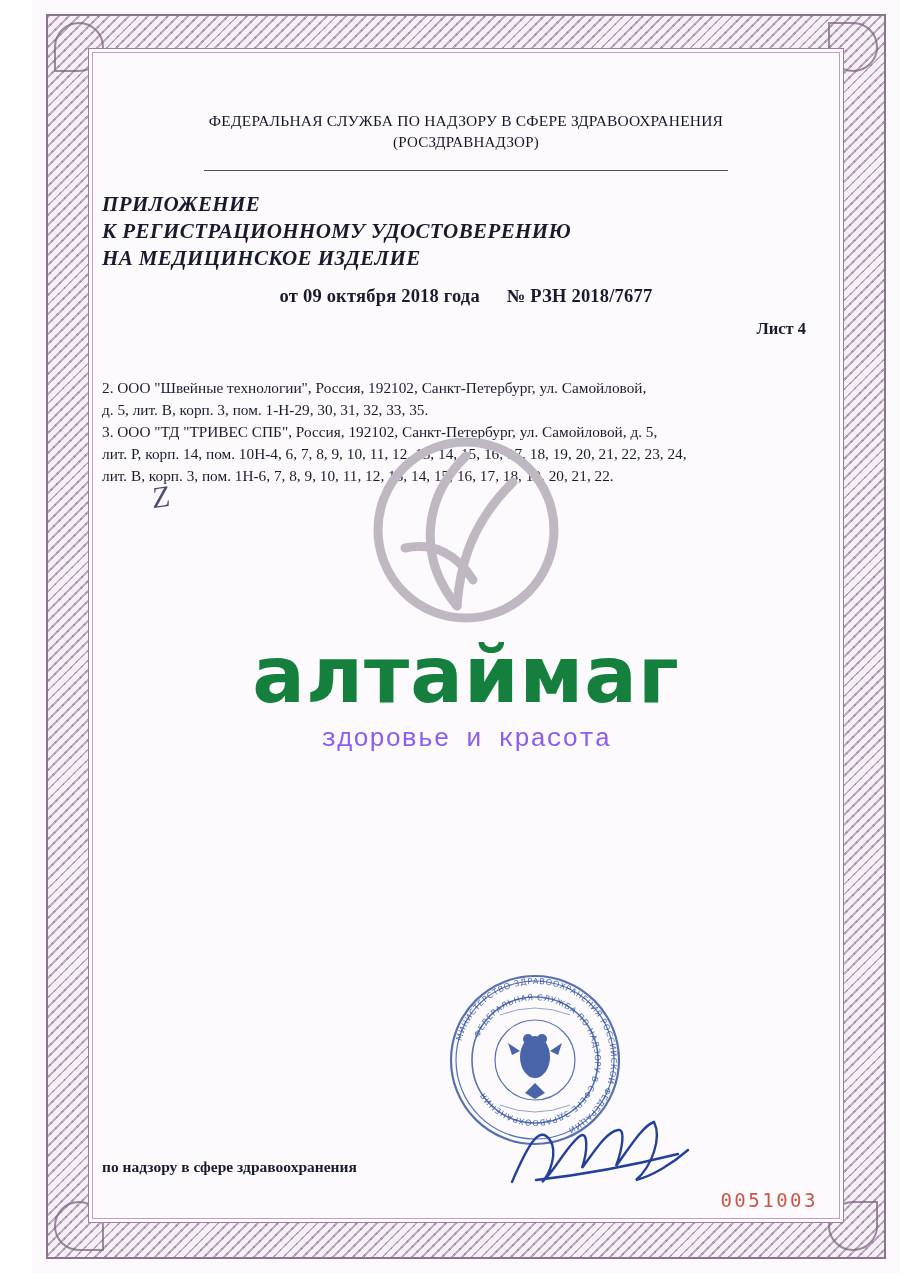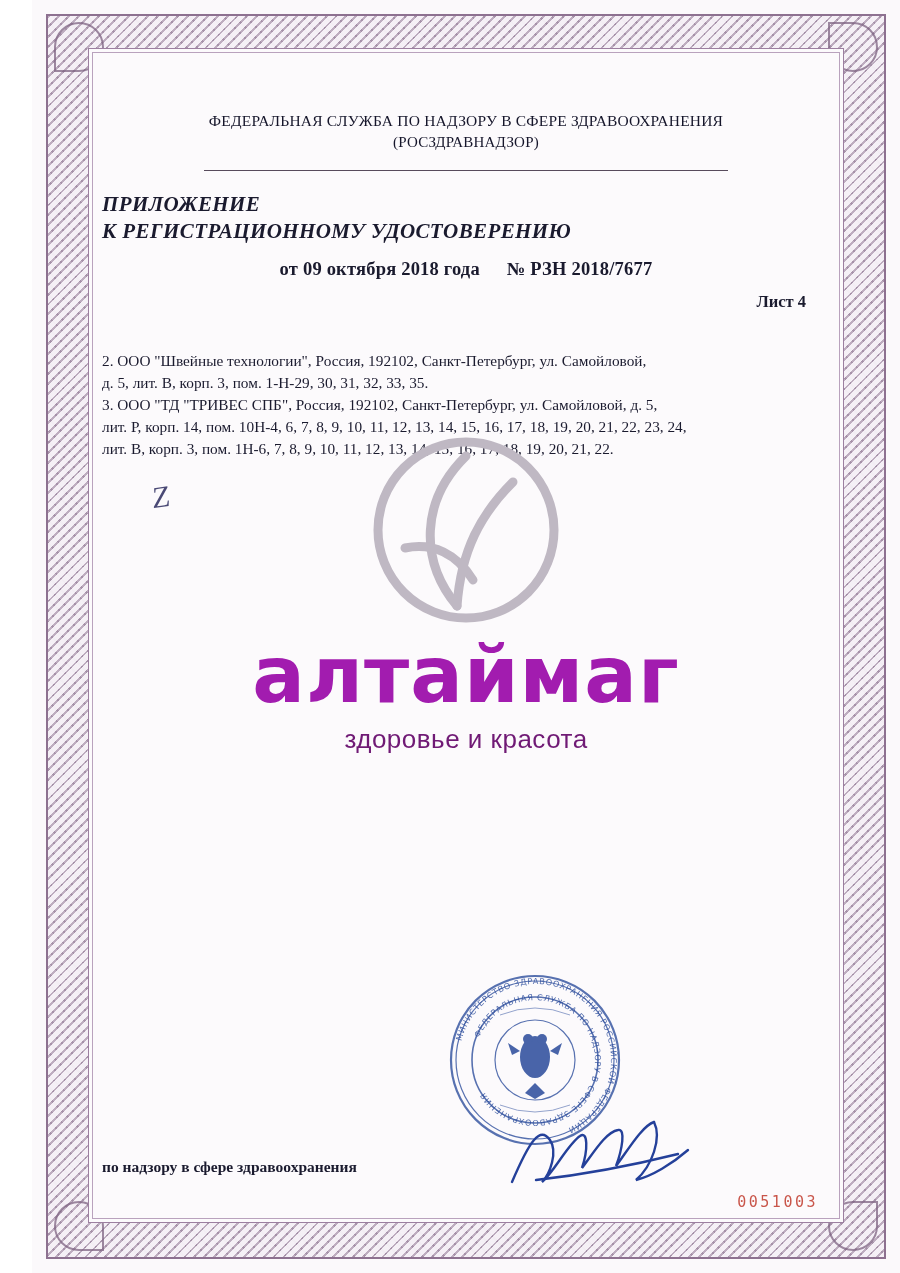--- a/index.html
+++ b/index.html
@@ -154,28 +154,28 @@
     width: 210px;
     height: 200px;
     margin: 0 auto 6px;
     position: relative;
   }
   .wm-logo svg { display: block; }
   .wm-title {
     font-family: "DejaVu Sans", sans-serif;
     font-size: 78px;
     font-weight: bold;
-    color: #a21caf;
+    color: #15803d;
     letter-spacing: 1px;
     line-height: 1;
   }
   .wm-sub {
-    font-family: Liberation Sans, sans-serif;
+    font-family: Liberation Mono, monospace;
     font-size: 26px;
-    color: #701a75;
+    color: #8b5cf6;
     letter-spacing: 0.5px;
     margin-top: 10px;
   }
 
   
   .stamp {
     position: absolute;
     left: 408px;
     top: 965px;
     width: 190px;
@@ -213,21 +213,21 @@
     font-size: 15.5px;
     padding-top: 22px;
     padding-right: 10px;
   }
 
   .serial {
     position: absolute;
     right: 82px;
     bottom: 62px;
     font-family: "DejaVu Sans Mono", monospace;
-    font-size: 15px;
+    font-size: 19px;
     letter-spacing: 2.5px;
     color: #c0392b;
     opacity: 0.85;
   }
 </style>
 </head>
 <body>
 
 <div class="page">
 
@@ -243,20 +243,21 @@
     <div class="agency">
       <div>ФЕДЕРАЛЬНАЯ СЛУЖБА ПО НАДЗОРУ В СФЕРЕ ЗДРАВООХРАНЕНИЯ</div>
       <div class="line2">(РОСЗДРАВНАДЗОР)</div>
     </div>
 
     <div class="rule"></div>
 
     <div class="title">
       <div>ПРИЛОЖЕНИЕ</div>
       <div>К РЕГИСТРАЦИОННОМУ УДОСТОВЕРЕНИЮ</div>
+      <div>НА МЕДИЦИНСКОЕ ИЗДЕЛИЕ</div>
     </div>
 
     <div class="date-line">
       <span>от  09 октября 2018 года</span>
       <span class="num">№  РЗН 2018/7677</span>
     </div>
 
     <div class="sheet">Лист  4</div>
 
     <div class="body-text">

